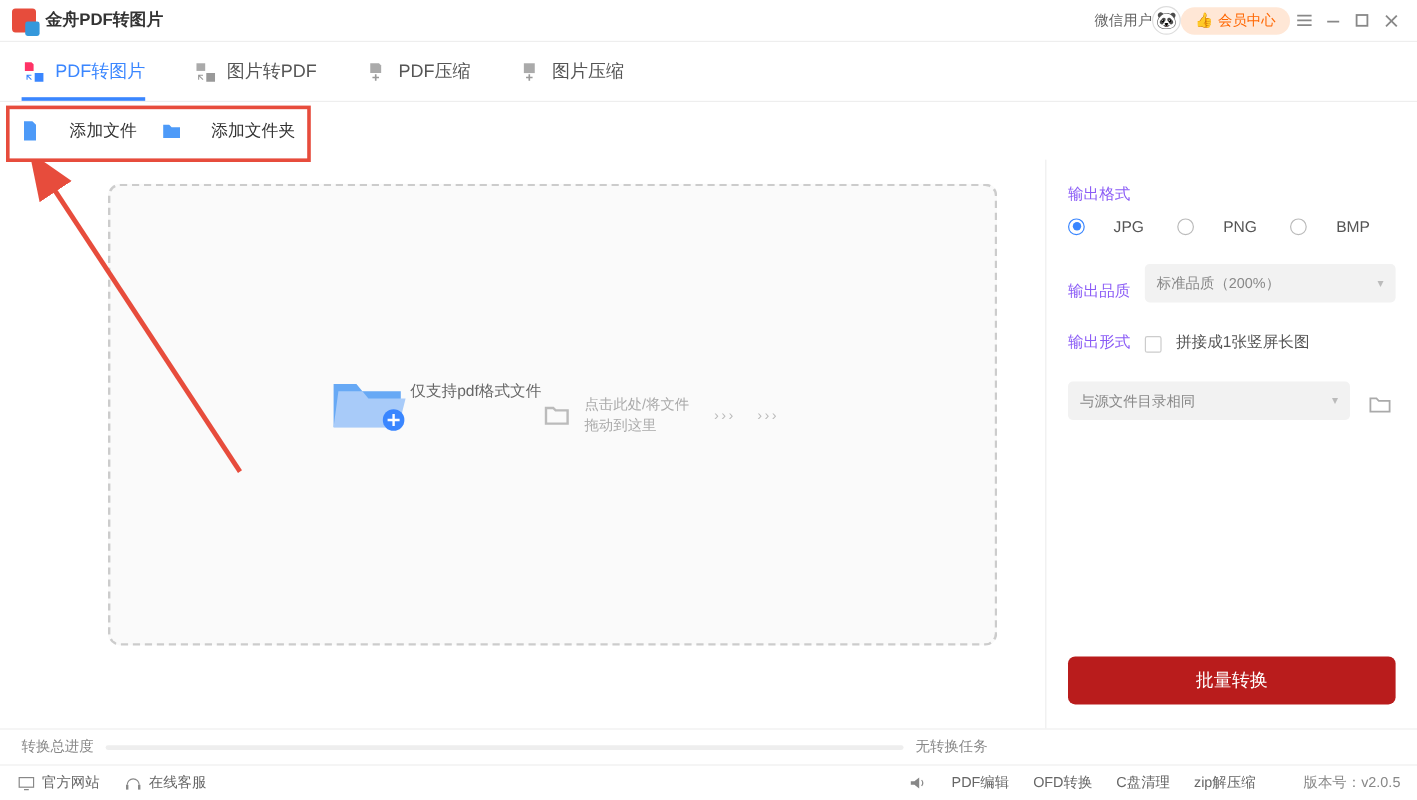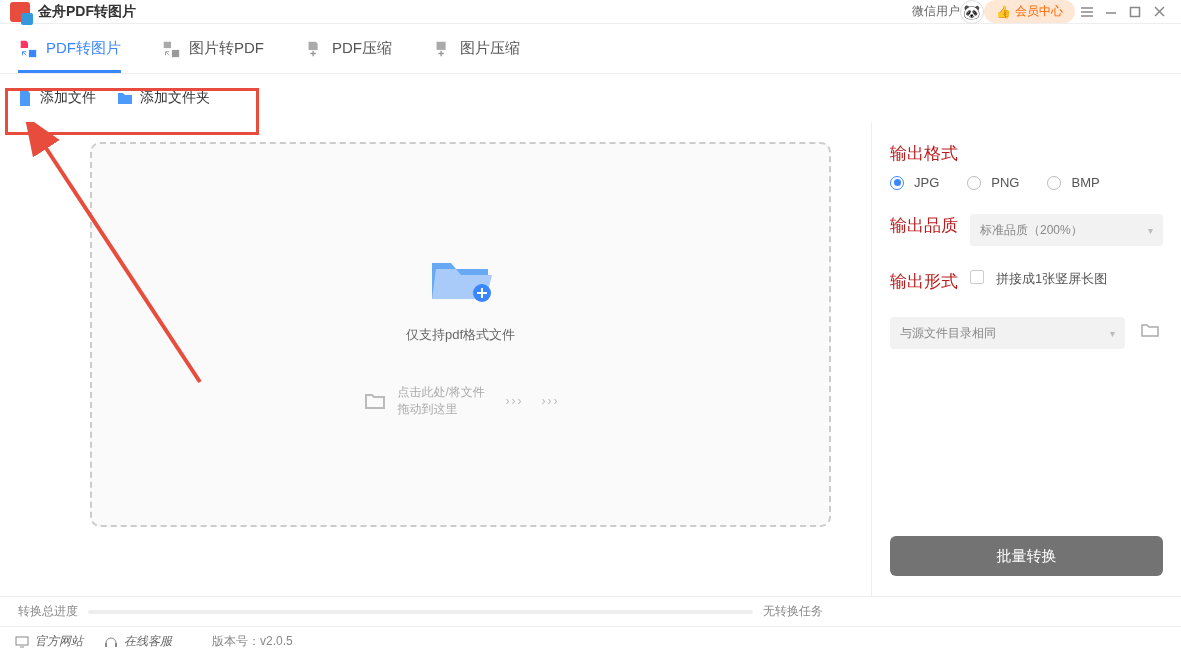--- a/index.html
+++ b/index.html
@@ -1,85 +1,85 @@
 <!DOCTYPE html>
 <html><head>
 <meta charset="utf-8">
 <style>
 * { box-sizing: border-box; margin: 0; padding: 0; font-family: "Microsoft YaHei", sans-serif; }
 body { width: 1181px; height: 667px; background: #fff; font-size: 13px; color: #333; overflow: hidden; position: relative; }
 
 
-.titlebar { height: 24px; display: flex; align-items: center; padding: 0 10px; border-bottom: 1px solid #eee; }
+.titlebar { height: 35px; display: flex; align-items: center; padding: 0 10px; border-bottom: 1px solid #eee; }
 .logo { width: 20px; height: 20px; background: #e74c3c; border-radius: 3px; position: relative; margin-right: 8px; }
 .logo::after { content: ""; position: absolute; width: 12px; height: 12px; background: #3498db; bottom: -3px; right: -3px; border-radius: 2px; }
 .title-text { font-weight: bold; font-size: 14px; }
 .titlebar-right { margin-left: auto; display: flex; align-items: center; gap: 0; }
 .wechat-user { color: #666; font-size: 12px; }
 .avatar { width: 24px; height: 24px; border-radius: 50%; border: 1px solid #ddd; background: #fff; display: flex; align-items: center; justify-content: center; font-size: 14px; }
 .vip-btn { background: #ffe7d6; color: #f60; border-radius: 14px; padding: 3px 12px; font-size: 12px; display: flex; align-items: center; gap: 4px; }
 .title-icon { width: 24px; height: 24px; display: flex; align-items: center; justify-content: center; color: #888; font-size: 13px; }
 .title-icon.close { font-size: 15px; }
 
 
 .tabs { height: 50px; display: flex; align-items: center; padding: 0 18px; gap: 40px; border-bottom: 1px solid #eee; }
 .tab { display: flex; align-items: center; gap: 8px; font-size: 15px; color: #555; height: 100%; position: relative; }
 .tab.active { color: #3a86ff; }
 .tab.active::after { content: ""; position: absolute; left: 0; right: 0; bottom: 0; height: 3px; background: #3a86ff; }
 .tab-icon { width: 20px; height: 20px; display: flex; align-items: center; justify-content: center; }
 
 
 .add-row { height: 48px; display: flex; align-items: center; padding-left: 16px; gap: 20px; }
-.add-btn { display: flex; align-items: center; gap: 6px; color: #333; font-size: 14px; }
+.add-btn { display: flex; align-items: center; gap: 24px; color: #333; font-size: 14px; }
 .add-icon { width: 18px; height: 18px; }
 .red-box { position: absolute; top: 88px; left: 5px; width: 254px; height: 47px; border: 3px solid #e74c3c; pointer-events: none; z-index: 10; }
 
 
 .main { display: flex; height: calc(100% - 35px - 50px - 48px - 30px - 30px); }
 .left { flex: 1; padding: 20px 40px 20px 90px; position: relative; }
 .right { width: 310px; padding: 20px 18px; border-left: 1px solid #eee; display: flex; flex-direction: column; }
 
 
-.dropzone { border: 2px dashed #ccc; border-radius: 10px; height: 385px; display: flex; flex-direction: column; align-items: center; justify-content: center; background: #fafafa; }
+.dropzone { border: 2px dashed #ccc; border-radius: 10px; height: 385px; display: flex; flex-direction: row; align-items: center; justify-content: center; background: #fafafa; }
 .folder-big { width: 70px; height: 55px; margin-bottom: 20px; position: relative; }
 .drop-text { color: #666; font-size: 13px; margin-bottom: 40px; }
 .steps { display: flex; align-items: center; gap: 18px; color: #aaa; font-size: 12px; }
 .step { display: flex; align-items: center; gap: 10px; }
 .step-icon { width: 26px; height: 26px; display: flex; align-items: center; justify-content: center; color: #bbb; }
 .step-text { line-height: 1.4; text-align: left; width: 90px; }
 .dots { color: #bbb; letter-spacing: 2px; }
 
 
 .arrow-svg { position: absolute; top: 0; left: 0; pointer-events: none; z-index: 9; }
 
 
 .field { margin-bottom: 24px; }
-.field-label { color: #b91c1c; font-size: 17px; margin-bottom: 10px; }
+.field-label { color: #8b5cf6; font-size: 13px; margin-bottom: 10px; }
 .radio-row { display: flex; gap: 28px; }
-.radio { display: flex; align-items: center; gap: 10px; font-size: 13px; color: #555; }
+.radio { display: flex; align-items: center; gap: 24px; font-size: 13px; color: #555; }
 .radio-mark { width: 14px; height: 14px; border-radius: 50%; border: 1px solid #bbb; display: flex; align-items: center; justify-content: center; }
 .radio.checked .radio-mark { border-color: #3a86ff; }
 .radio.checked .radio-mark::after { content: ""; width: 7px; height: 7px; border-radius: 50%; background: #3a86ff; }
-.field-row { display: flex; align-items: flex-start; gap: 12px; }
+.field-row { display: flex; align-items: flex-end; gap: 12px; }
 .select { flex: 1; background: #f2f2f2; border-radius: 4px; height: 32px; display: flex; align-items: center; padding: 0 10px; color: #888; font-size: 12px; position: relative; }
 .select::after { content: "▾"; position: absolute; right: 10px; color: #bbb; font-size: 10px; }
 .checkbox { width: 14px; height: 14px; border: 1px solid #ccc; border-radius: 2px; }
 .check-label { color: #555; font-size: 13px; }
 .folder-small-btn { width: 26px; height: 26px; display: flex; align-items: center; justify-content: center; color: #aaa; }
 .spacer { flex: 1; }
-.convert-btn { width: 100%; height: 40px; border-radius: 6px; background: #737373; color: #fff; font-size: 15px; display: flex; align-items: center; justify-content: center; }
+.convert-btn { width: 100%; height: 40px; border-radius: 6px; background: #b91c1c; color: #fff; font-size: 15px; display: flex; align-items: center; justify-content: center; }
 
 
 .progress { height: 30px; display: flex; align-items: center; padding: 0 18px; border-top: 1px solid #eee; color: #888; font-size: 12px; }
 .progress-track { flex: 1; height: 4px; background: #eee; border-radius: 2px; margin: 0 10px; }
 .progress-right { color: #888; margin-right: 340px; }
 
 
 .footer { height: 30px; display: flex; align-items: center; padding: 0 14px; gap: 20px; border-top: 1px solid #eee; color: #666; font-size: 12px; }
-.footer-link { display: flex; align-items: center; gap: 5px; font-style: italic; }
+.footer-link { display: flex; align-items: center; gap: 5px; }
 .footer-mid { margin-left: auto; display: flex; gap: 20px; }
 .footer-version { margin-left: 20px; color: #888; }
 .footer-ico { width: 16px; height: 16px; display: inline-flex; align-items: center; justify-content: center; }
 </style>
 </head>
 <body>
 
 <div class="titlebar">
   <div class="logo"></div>
   <div class="title-text">金舟PDF转图片</div>
@@ -286,16 +286,28 @@
   <div class="footer-link">
     <span class="footer-ico">
         <svg width="14" height="14" viewBox="0 0 14 14">
           <path d="M2 8 A5 5 0 0 1 12 8" stroke="#888" fill="none"></path>
           <rect x="1" y="8" width="2" height="4" fill="#888"></rect>
           <rect x="11" y="8" width="2" height="4" fill="#888"></rect>
         </svg>
       </span>
     <span>在线客服</span>
   </div>
+  <div class="footer-mid">
+    <span class="footer-ico">
+        <svg width="15" height="15" viewBox="0 0 15 15">
+          <path d="M2 6 L5 6 L9 3 L9 12 L5 9 L2 9 Z" fill="#888"></path>
+          <path d="M11 5 Q13 7.5 11 10" stroke="#888" fill="none"></path>
+        </svg>
+      </span>
+    <span>PDF编辑</span>
+    <span>OFD转换</span>
+    <span>C盘清理</span>
+    <span>zip解压缩</span>
+  </div>
   <div class="footer-version">
     <span>版本号：</span><span>v2.0.5</span>
   </div>
 </div>
 
 </body></html>

